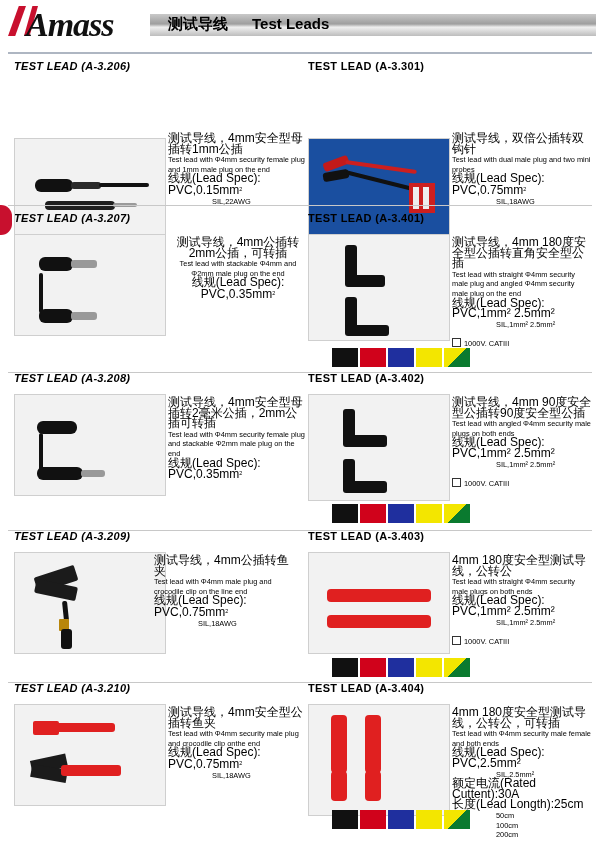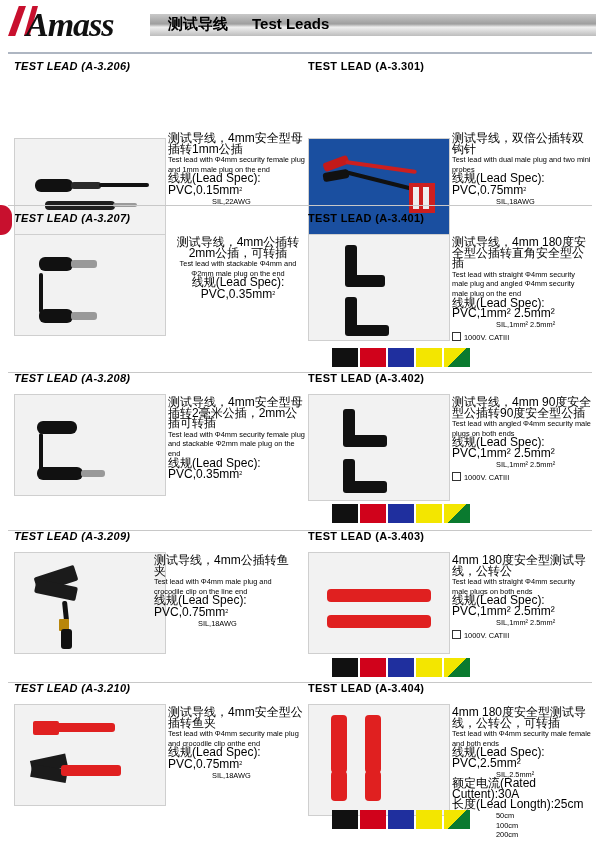--- a/index.html
+++ b/index.html
@@ -69,21 +69,21 @@
   }
   .spec{
     position:absolute;font-size:7.4px;line-height:9.6px;color:#000;
     width:140px;
   }
   .spec .cn{font-size:12px;}
   .spec .en{font-size:7.4px;}
   .spec .ind{padding-left:44px;display:block;}
   .sup{font-size:5.5px;vertical-align:super;}
 
-  .cert{display:inline-block;margin-top:3px;font-size:7.4px;}
+  .cert{display:inline-block;margin-top:9px;font-size:7.4px;}
   .cert .box{
     display:inline-block;width:7px;height:7px;border:1px solid #333;
     margin-right:3px;vertical-align:-1px;background:#fff;
   }
 
   
   .chips{position:absolute;display:flex;gap:2px;}
   .chip{width:26px;height:19px;}
   .chip.black{background:#111;}
   .chip.red{background:#d0021b;}

